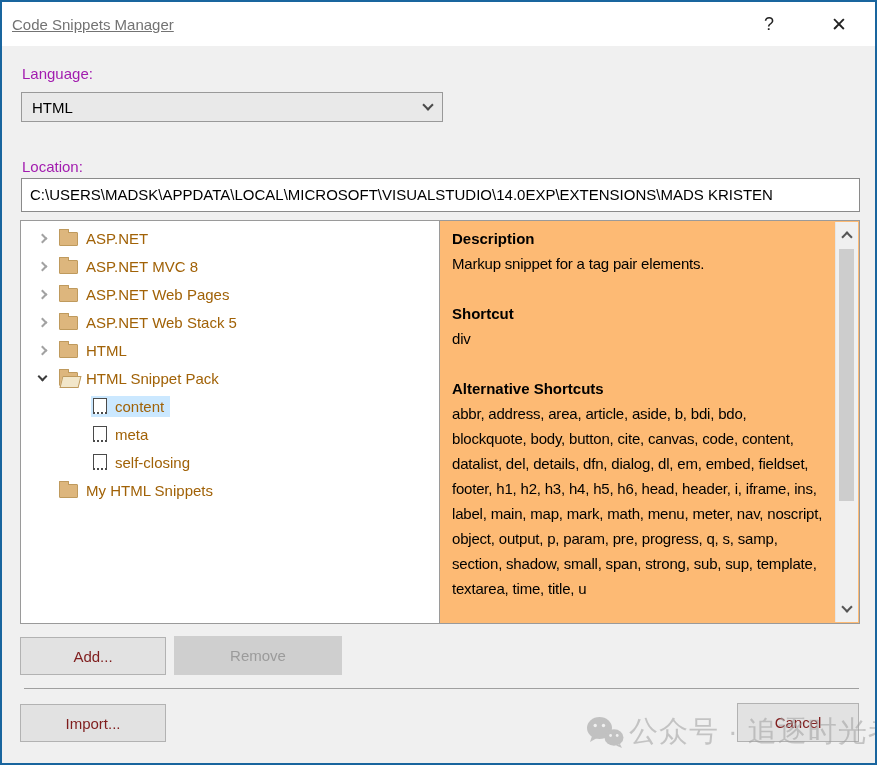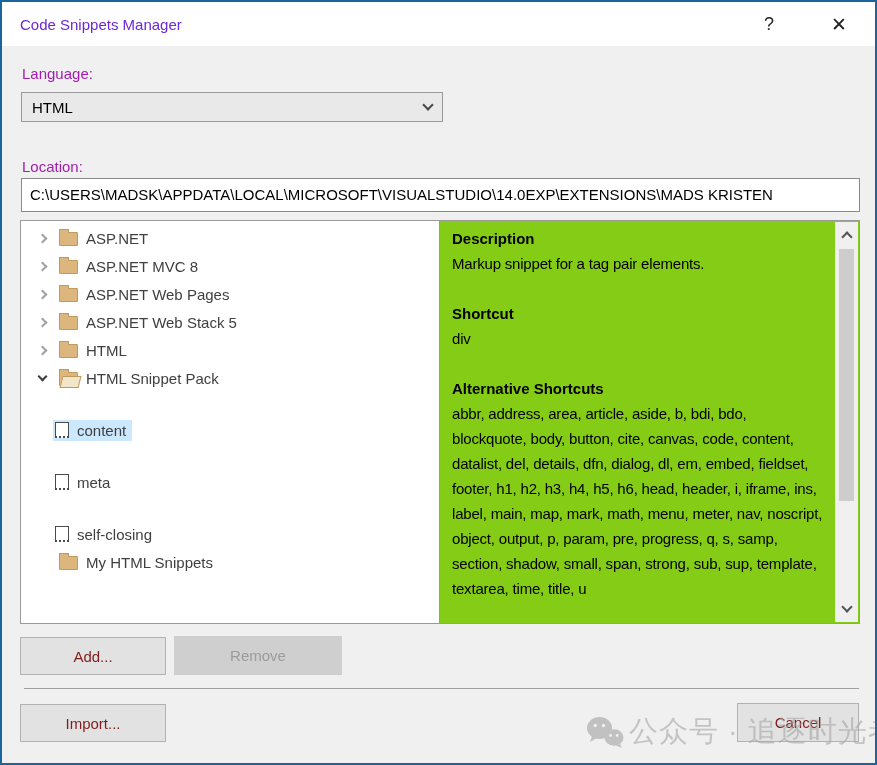--- a/index.html
+++ b/index.html
@@ -1,45 +1,45 @@
 <!DOCTYPE html>
 <html><head>
 <meta charset="utf-8">
 <style>
   html,body{margin:0;padding:0;background:#fff;}
   *{box-sizing:border-box;font-family:"Liberation Sans","DejaVu Sans",sans-serif;}
   .dialog{position:relative;width:877px;height:765px;background:#f0f0f0;border:2px solid #19659e;overflow:hidden;}
   .titlebar{position:absolute;top:0;left:0;right:0;height:44px;background:#ffffff;display:flex;align-items:center;}
-  .title{font-size:15px;color:#6d28d9;padding-left:18px;flex:1;}
+  .title{font-size:15px;color:#737373;padding-left:10px;flex:1;text-decoration:underline;}
   .tb-btn{background:transparent;border:none;font-size:19px;color:#222;width:44px;height:44px;cursor:pointer;padding:0;}
   .tb-btn.help{margin-right:26px;font-size:18px;}
   .tb-btn.close{margin-right:14px;}
   .lbl{position:absolute;left:20px;font-size:15px;color:#a21caf;}
   .lang-lbl{top:63px;}
   .loc-lbl{top:156px;}
   .combobox{position:absolute;left:19px;top:90px;width:422px;height:30px;background:#e9e9e9;border:1px solid #999;display:flex;align-items:center;font-size:15px;padding:0 10px;cursor:default;}
   .combobox .val{flex:1;}
   .cb-chev{width:8px;height:8px;border-right:2px solid #4a4a4a;border-bottom:2px solid #4a4a4a;transform:rotate(45deg);margin-top:-4px;}
   .location-field{position:absolute;left:19px;top:176px;width:839px;height:34px;background:#ffffff;border:1px solid #8a8a8a;font-size:15px;line-height:32px;padding:0 0 0 8px;white-space:nowrap;overflow:hidden;}
   .tree{position:absolute;left:18px;top:218px;width:420px;height:404px;background:#ffffff;border:1px solid #9a9a9a;padding-top:3px;overflow:hidden;}
-  .trow{height:28px;display:flex;align-items:center;padding-left:12px;font-size:15px;color:#404040;cursor:default;}
+  .trow{height:28px;display:flex;align-items:center;padding-left:12px;font-size:15px;color:#a16207;cursor:default;}
   .twisty{width:18px;margin-right:8px;display:flex;justify-content:center;align-items:center;flex:0 0 18px;}
   .chev{display:inline-block;width:7px;height:7px;border-right:2px solid #a2a2a2;border-bottom:2px solid #a2a2a2;}
   .chev.right{transform:rotate(-45deg);}
   .chev.down{border-color:#3c3c3c;transform:rotate(45deg);margin-top:-3px;}
   .icon{display:inline-block;flex:0 0 auto;}
   .folder{position:relative;width:19px;height:14px;background:#ddb67d;border:1px solid #bf9a5d;border-radius:1px;margin-top:2px;}
   .folder::before{content:"";position:absolute;top:-4px;left:-1px;width:8px;height:3px;background:#ddb67d;border:1px solid #bf9a5d;border-bottom:none;border-radius:1px 1px 0 0;}
   .folder.open::after{content:"";position:absolute;left:1px;top:3px;width:17px;height:10px;background:#f2e6c9;border:1px solid #bf9a5d;transform:skewX(-14deg);}
   .snip{width:14px;height:16px;background:#fff;border:1px solid #4a4a4a;border-bottom:2px dotted #4a4a4a;}
   .tlabel{margin-left:8px;}
   .selwrap{display:inline-flex;align-items:center;padding:2px 6px 2px 2px;}
   .trow.selected .selwrap{background:#cbe8ff;}
-  .trow.child{padding-left:32px;margin-top:24px;}
-  .details{position:absolute;left:438px;top:218px;width:420px;height:404px;background:#84cc16;border:1px solid #9a9a9a;border-left:none;padding:5px 34px 0 12px;overflow:hidden;}
+  .trow.child{padding-left:70px;}
+  .details{position:absolute;left:438px;top:218px;width:420px;height:404px;background:#fdba74;border:1px solid #9a9a9a;border-left:none;padding:5px 34px 0 12px;overflow:hidden;}
   .d-head{font-size:15px;font-weight:bold;color:#000;line-height:25px;}
   .d-head.gap{margin-top:25px;}
   .d-text{font-size:15px;color:#000;line-height:25px;letter-spacing:-0.2px;}
   .scrollbar{position:absolute;top:1px;right:1px;bottom:1px;width:23px;background:#f0f0f0;border-left:1px solid #e6e6e6;}
   .sb-arrow{position:absolute;left:0;width:22px;height:26px;display:flex;justify-content:center;align-items:center;cursor:default;}
   .sb-arrow.up{top:0;}
   .sb-arrow.down{bottom:0;}
   .chev-up{width:8px;height:8px;border-left:2px solid #555;border-top:2px solid #555;transform:rotate(45deg);margin-top:4px;}
   .chev-dn{width:8px;height:8px;border-right:2px solid #555;border-bottom:2px solid #555;transform:rotate(45deg);margin-bottom:4px;}
   .sb-thumb{position:absolute;left:3px;right:4px;top:27px;height:252px;background:#cdcdcd;cursor:default;}

